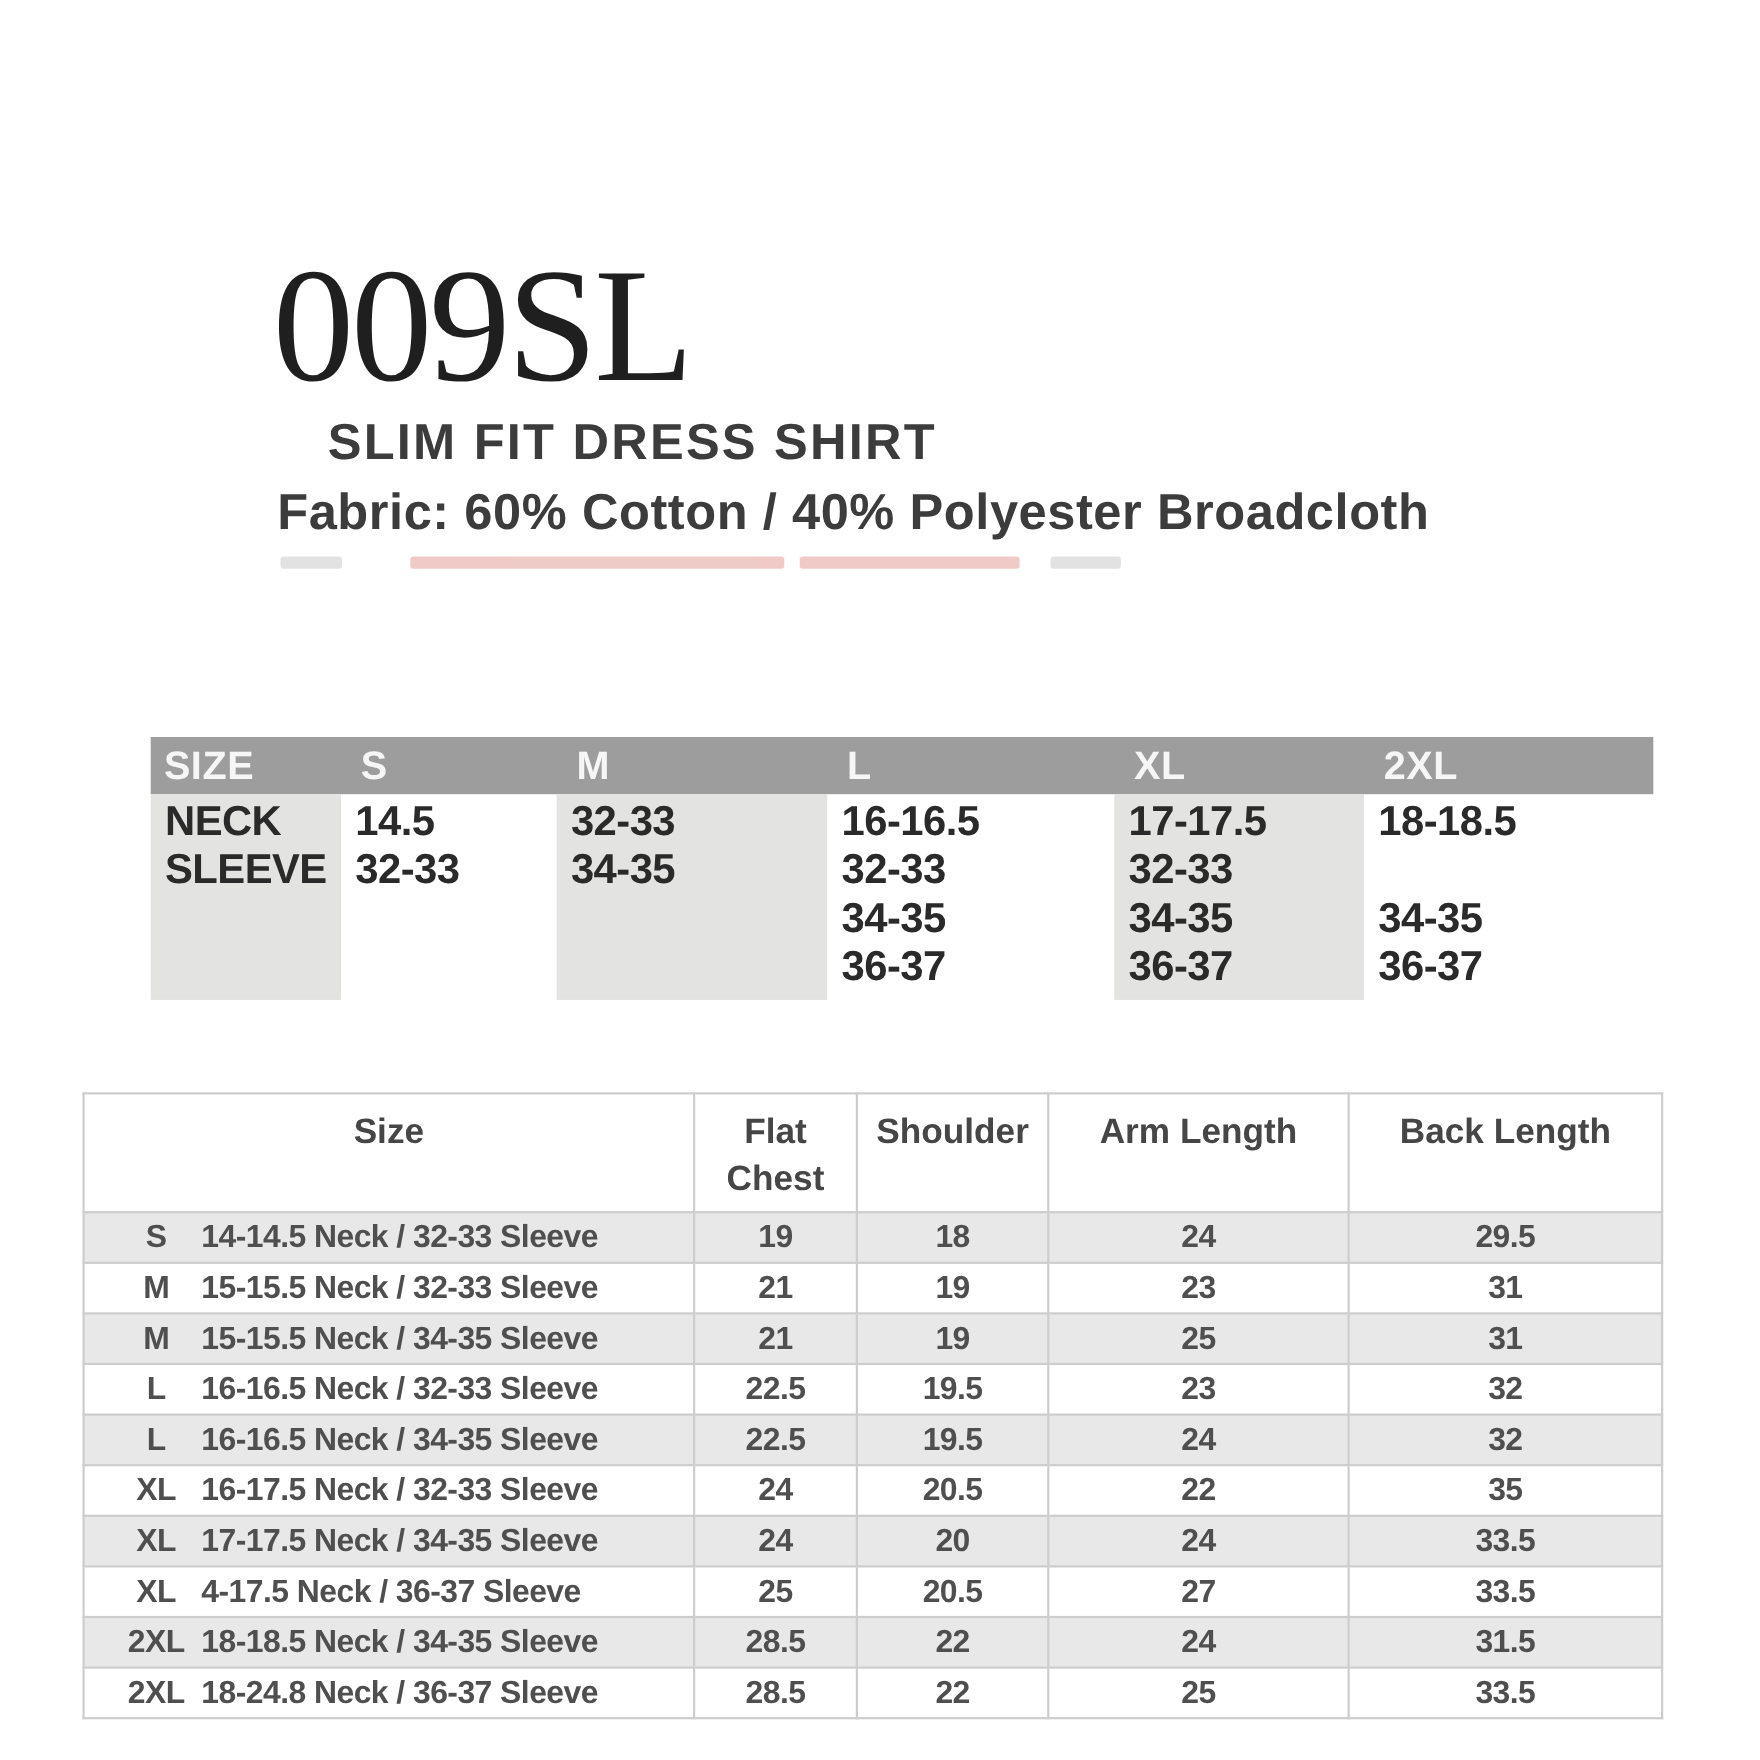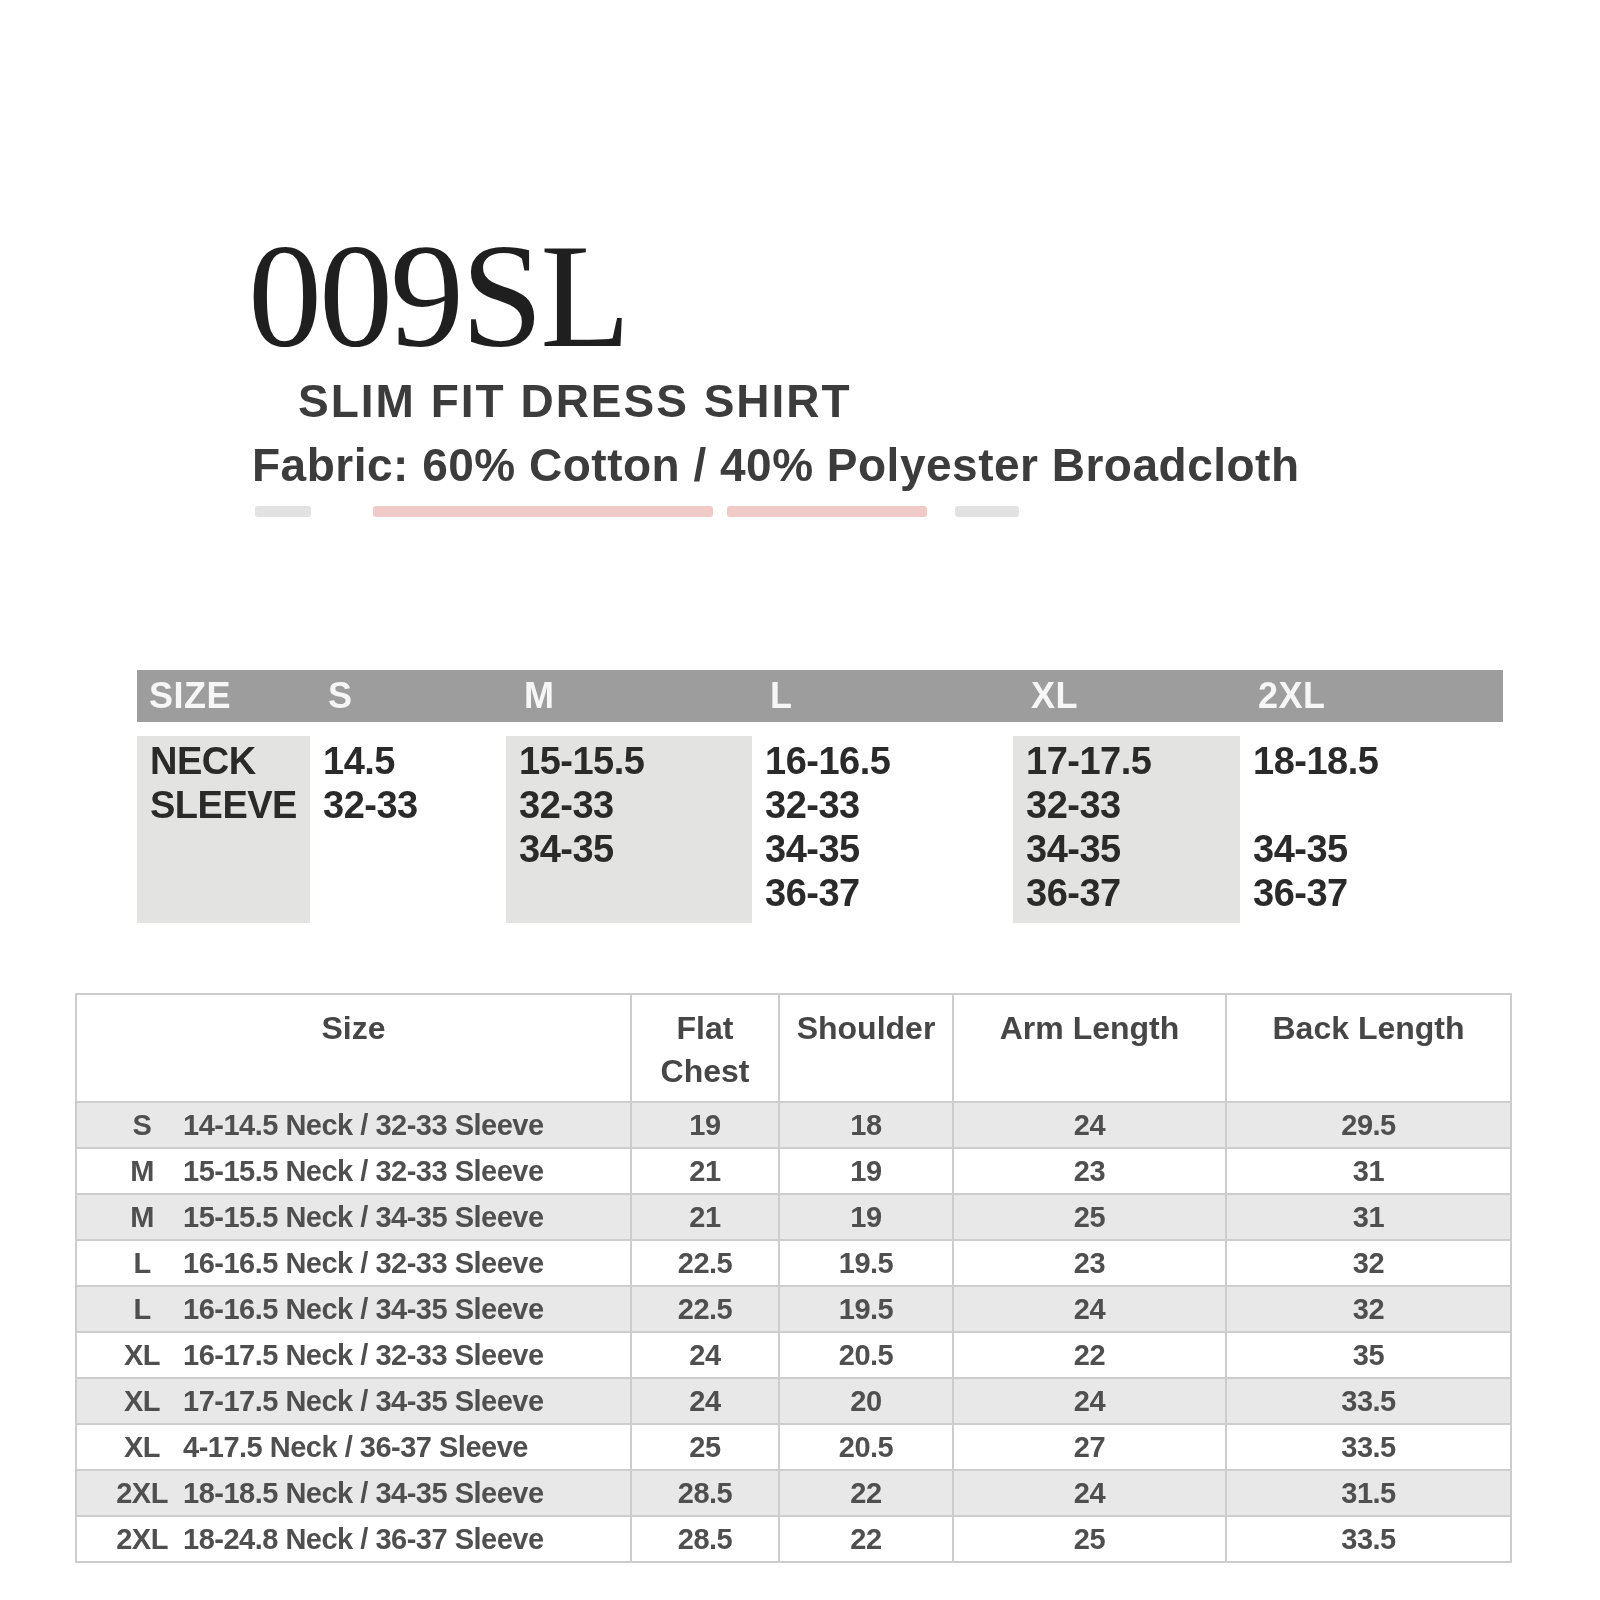--- a/index.html
+++ b/index.html
@@ -38,21 +38,21 @@
   .t1-header{
     display:grid; grid-template-columns:173px 196px 246px 261px 227px 263px;
     background:var(--bar); height:52px; align-items:center;
   }
   .t1-header .hcell{
     color:#f6f6f6; font-weight:bold; font-size:36px; letter-spacing:0.5px;
     padding-left:18px; white-space:nowrap;
   }
   .t1-header .hcell:first-child{padding-left:12px;}
   .t1-body{
-    display:grid; grid-template-columns:173px 196px 246px 261px 227px 263px;margin-top:14px;
+    display:grid; grid-template-columns:173px 196px 246px 261px 227px 263px;
   }
   .t1-col{padding:3px 0 8px;}
   .t1-col.striped{background:var(--stripe);}
   .t1-col .line{
     height:44px; line-height:44px; padding-left:13px;
     font-size:38px; font-weight:bold; letter-spacing:-0.5px;
     color:var(--t1-ink); white-space:nowrap;
   }
   
   .t2{
@@ -109,21 +109,20 @@
           <div class="line"></div>
           <div class="line"></div>
         </div>
         <div class="t1-col">
           <div class="line">14.5</div>
           <div class="line">32-33</div>
           <div class="line"></div>
           <div class="line"></div>
         </div>
         <div class="t1-col striped">
-          <div class="line">15-15.5</div>
           <div class="line">32-33</div>
           <div class="line">34-35</div>
           <div class="line"></div>
         </div>
         <div class="t1-col">
           <div class="line">16-16.5</div>
           <div class="line">32-33</div>
           <div class="line">34-35</div>
           <div class="line">36-37</div>
         </div>

